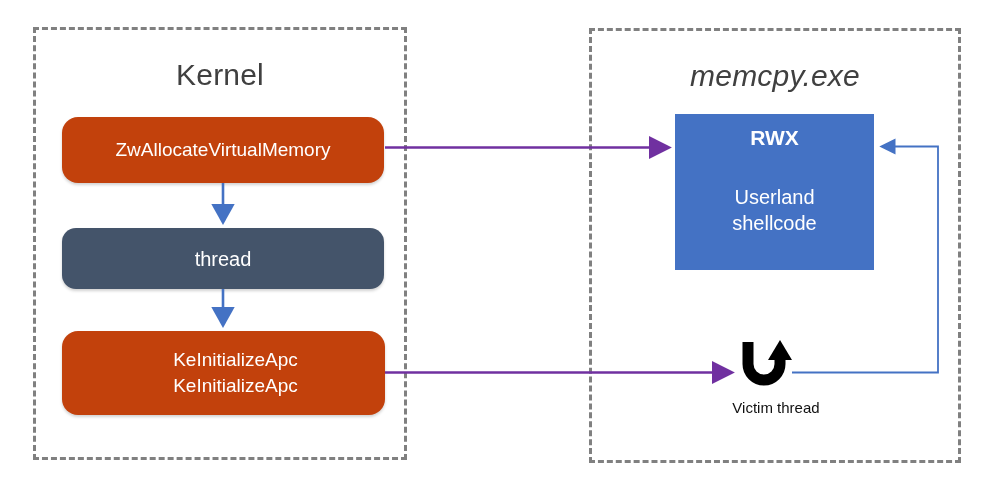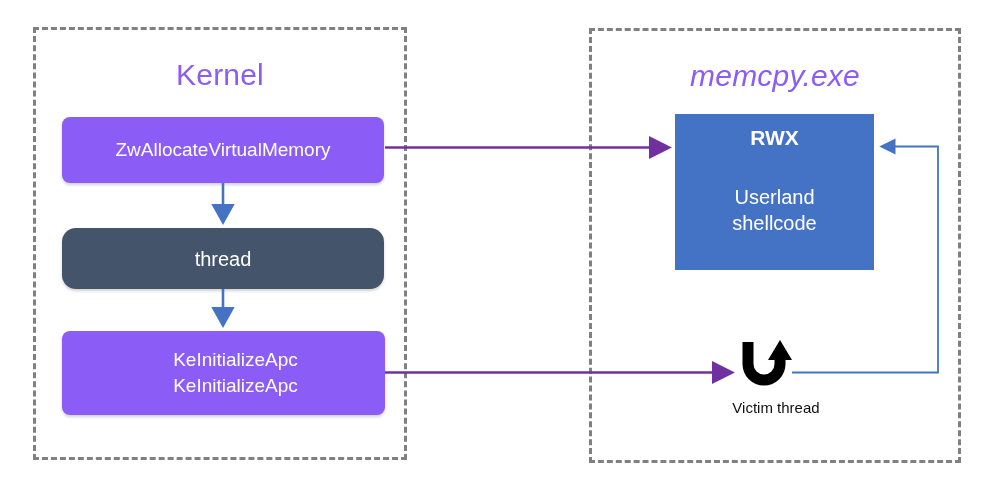--- a/index.html
+++ b/index.html
@@ -32,43 +32,43 @@
   #zone-lsass {
     left: 589px;
     top: 28px;
     width: 372px;
     height: 435px;
   }
   .zone-title {
     position: absolute;
     width: 100%;
     text-align: center;
-    color: #8b5cf6;
+    color: #404040;
     font-size: 30px;
     line-height: 34px;
     letter-spacing: 0.2px;
   }
   #zone-kernel .zone-title { top: 28px; }
   #zone-lsass .zone-title {
     top: 28px;
     font-style: italic;
   }
 
   .node {
     position: absolute;
     box-sizing: border-box;
     display: flex;
     align-items: center;
     justify-content: center;
     text-align: center;
     color: #ffffff;
   }
   .node-red {
-    background: #8b5cf6;
-    border-radius: 8px;
+    background: #c2410c;
+    border-radius: 16px;
     font-size: 19px;
     line-height: 24px;
     box-shadow: 0 2px 3px rgba(0,0,0,0.18);
   }
   .node-slate {
     background: #44546A;
     border-radius: 14px;
     font-size: 20px;
     line-height: 24px;
     box-shadow: 0 2px 3px rgba(0,0,0,0.18);

